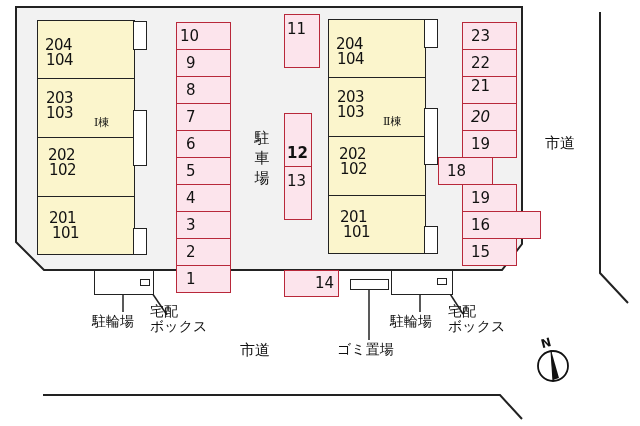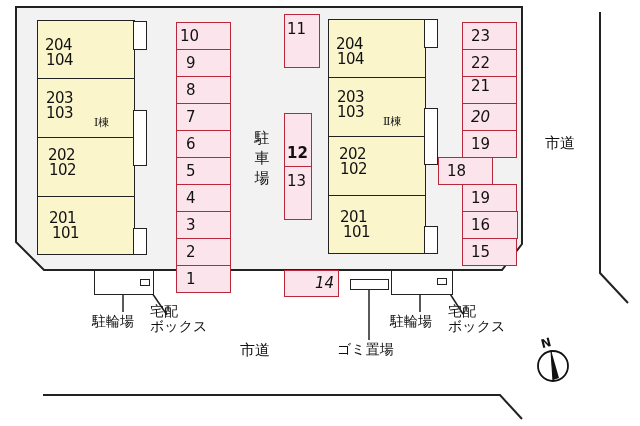--- a/index.html
+++ b/index.html
@@ -133,21 +133,21 @@
 
 <div class="lot" style="left:284px;top:14px;width:36px;height:54px;">
     <span style="left:2px;top:7px;">11</span>
   </div>
 <div class="lot" style="left:284px;top:113px;width:28px;height:54px;font-weight:bold;">
     <span style="left:2px;top:32px;">12</span>
   </div>
 <div class="lot" style="left:284px;top:166px;width:28px;height:54px;">
     <span style="left:2px;top:7px;">13</span>
   </div>
-<div class="lot" style="left:284px;top:270px;width:55px;height:27px;font-style:italic;">
+<div class="lot" style="left:284px;top:270px;width:55px;height:27px;">
     <span style="left:30px;top:5px;">14</span>
   </div>
 
 <div>
   <div class="lot" style="left:462px;top:22px;width:55px;height:28px;">
       <span style="left:8px;top:6px;">23</span>
     </div>
   <div class="lot" style="left:462px;top:49px;width:55px;height:28px;">
       <span style="left:8px;top:6px;">22</span>
     </div>
@@ -159,21 +159,21 @@
     </div>
   <div class="lot" style="left:462px;top:130px;width:55px;height:28px;">
       <span style="left:8px;top:6px;">19</span>
     </div>
   <div class="lot" style="left:438px;top:157px;width:55px;height:28px;">
       <span style="left:8px;top:6px;">18</span>
     </div>
   <div class="lot" style="left:462px;top:184px;width:55px;height:28px;">
       <span style="left:8px;top:6px;">19</span>
     </div>
-  <div class="lot" style="left:462px;top:211px;width:56px;height:28px;">
+  <div class="lot" style="left:462px;top:211px;width:79px;height:28px;">
       <span style="left:8px;top:6px;">16</span>
     </div>
   <div class="lot" style="left:462px;top:238px;width:55px;height:28px;">
       <span style="left:8px;top:6px;">15</span>
     </div>
 </div>
 
 <div class="vtxt" style="left:254px;top:128px;white-space:pre-line;">駐
 車
 場</div>

